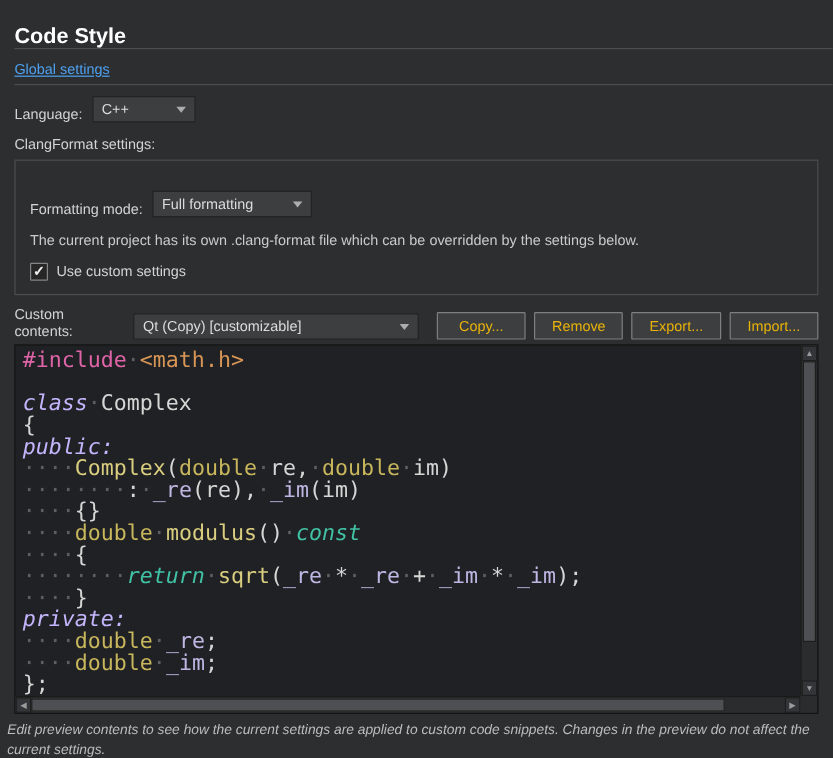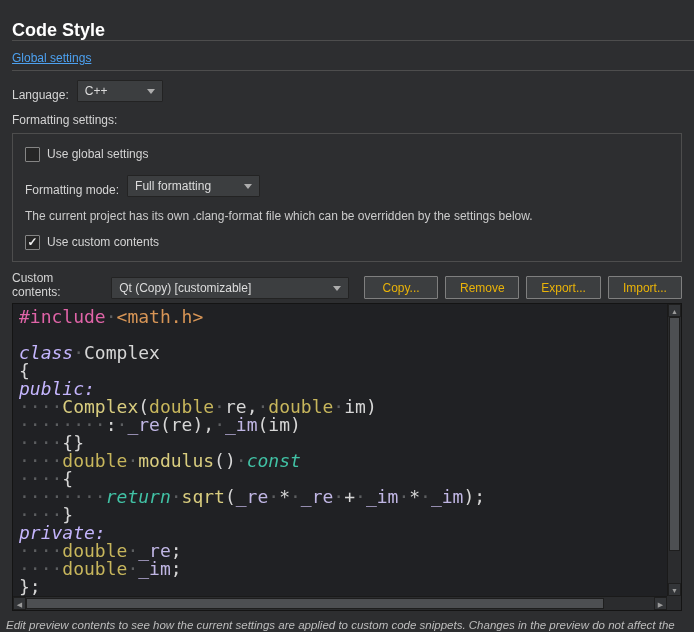--- a/index.html
+++ b/index.html
@@ -214,41 +214,37 @@
   <div class="hr hr2"></div>
 
   <div class="row language-row">
     <span class="label">Language:</span>
     <div class="combo combo-lang">
       <span>C++</span>
       <span class="arrow"></span>
     </div>
   </div>
 
-  <div class="label section-label">Formatting settings:</div>
+  <div class="label section-label">ClangFormat settings:</div>
 
   <div class="groupbox">
-    <div class="check-row">
-      <span class="checkbox"></span>
-      <span>Use global settings</span>
-    </div>
 
     <div class="row mode-row">
       <span class="label">Formatting mode:</span>
       <div class="combo combo-mode">
         <span>Full formatting</span>
         <span class="arrow"></span>
       </div>
     </div>
 
     <div class="info-text">The current project has its own .clang-format file which can be overridden by the settings below.</div>
 
     <div class="check-row check-row-2">
       <span class="checkbox checked"></span>
-      <span>Use custom contents</span>
+      <span>Use custom settings</span>
     </div>
   </div>
 
   <div class="row custom-row">
     <span class="label">Custom contents:</span>
     <div class="combo combo-custom">
       <span>Qt (Copy) [customizable]</span>
       <span class="arrow"></span>
     </div>
     <span class="spacer"></span>

